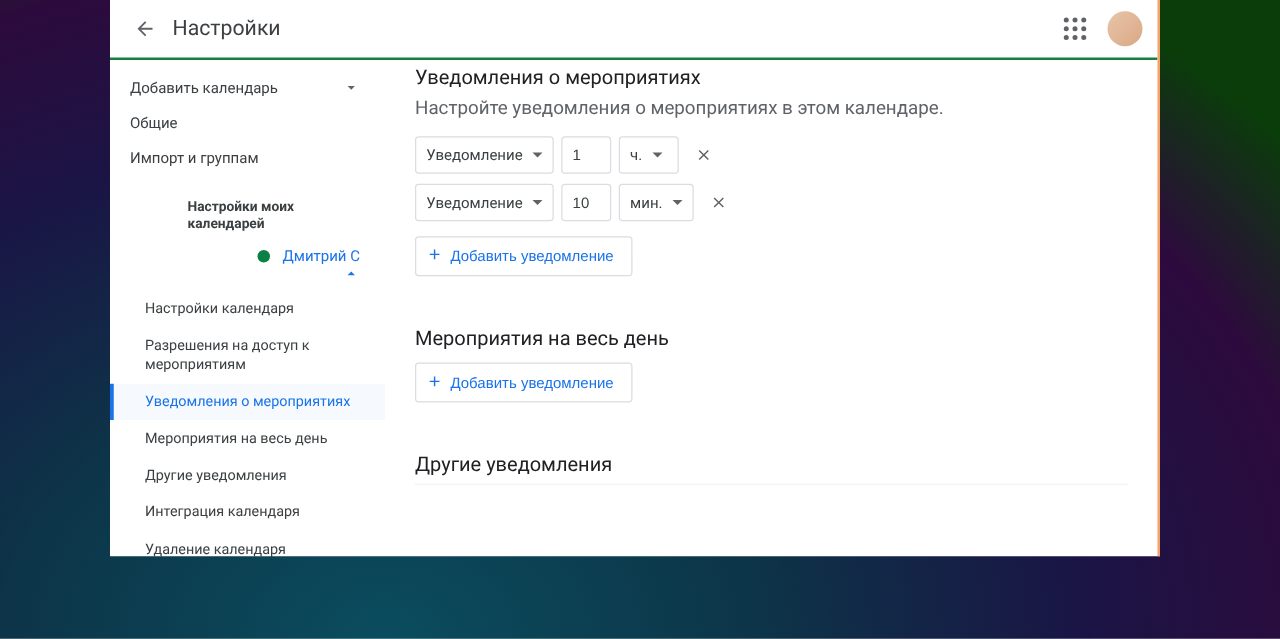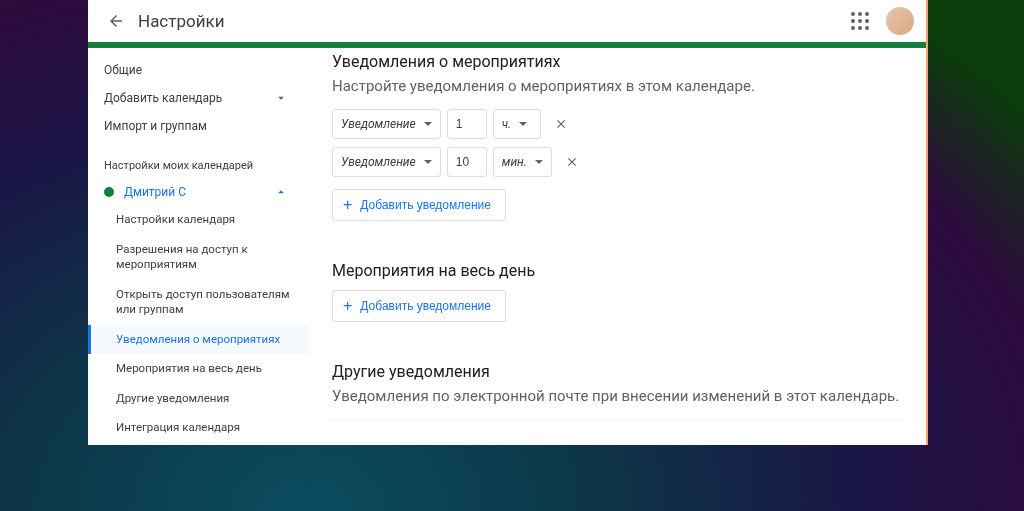--- a/index.html
+++ b/index.html
@@ -20,53 +20,53 @@
   background: #fff;
   border-right: 2px solid #f6a16a;
   overflow: hidden;
   display: flex;
   flex-direction: column;
 }
 .header {
   display: flex;
   align-items: center;
   height: 48px;
-  border-bottom: 6px solid #15803d;
+  border-bottom: 2px solid #15803d;
   padding: 2px 12px;
   flex-shrink: 0;
 }
 .back-btn { width: 32px; height: 32px; display:flex; align-items:center; justify-content:center; border-radius:50%; cursor:pointer; }
 .back-btn svg { width:18px; height:18px; fill:#5f6368; }
 .title { font-size: 17px; color:#3c4043; margin-left: 6px; }
 .header-right { margin-left:auto; display:flex; align-items:center; gap:10px; }
 .apps-btn { width:32px; height:32px; display:flex; align-items:center; justify-content:center; cursor:pointer; border-radius:50%; }
 .apps-grid { display:grid; grid-template-columns:repeat(3,4px); grid-template-rows:repeat(3,4px); gap:3px; }
 .apps-grid span { width:4px; height:4px; background:#5f6368; border-radius:50%; }
 .avatar { width:28px; height:28px; border-radius:50%; background:linear-gradient(135deg,#e8c5a8,#d9a885); }
 .body { display:flex; flex:1; overflow:hidden; }
 .sidebar { width: 220px; padding: 8px 0; overflow-y:auto; flex-shrink:0; font-size:12px; }
 .side-item { padding: 7px 16px; color:#3c4043; cursor:pointer; }
 .side-item.expandable { display:flex; align-items:center; justify-content:space-between; padding-right:20px;}
 .side-sep { height:12px; }
-.side-heading { padding: 7px 16px; font-size:11px; color:#3c4043; font-weight:400; }
-.cal-row { display:flex; align-items:flex-end; justify-content:space-between; padding:6px 20px 6px 16px; cursor:pointer; }
+.side-heading { padding: 7px 16px; font-size:11px; color:#3c4043; font-weight:700;margin-left:46px; }
+.cal-row { display:flex; align-items:flex-end; justify-content:space-between; padding:6px 20px 6px 16px; cursor:pointer;flex-direction:column; }
 .cal-row.active { color:#1a73e8; }
 .cal-left { display:flex; align-items:center; gap:10px; }
 .cal-dot { width:10px; height:10px; border-radius:50%; flex-shrink:0; }
 .chev { width:14px; height:14px; }
 .chev svg { width:100%; height:100%; fill:#5f6368; }
 .cal-row.active .chev svg { fill:#1a73e8; }
 .sub-items { padding-left:0; }
 .sub-item { padding:7px 16px 7px 28px; color:#3c4043; cursor:pointer; font-size:11.5px; line-height:1.35; }
 .sub-item.selected { color:#1a73e8; border-left:3px solid #1a73e8; padding-left:25px; background:rgba(26,115,232,0.04); }
 .content { flex:1; padding: 4px 24px 0 24px; overflow-y:auto; }
 .section-title { font-size:16px; color:#202124; margin-bottom:6px; }
 .section-desc { font-size:15px; color:#5f6368; margin-bottom:14px; }
 .notif-row { display:flex; align-items:center; gap:6px; margin-bottom:8px; }
-.ddl { height:30px; border:1px solid #dadce0; border-radius:3px; display:flex; align-items:center; padding:0 8px; cursor:pointer; font-size:12px; color:#3c4043; background:#fff; gap:8px;font-style:italic; }
+.ddl { height:30px; border:1px solid #dadce0; border-radius:3px; display:flex; align-items:center; padding:0 8px; cursor:pointer; font-size:12px; color:#3c4043; background:#fff; gap:8px; }
 .ddl .tri { width:0; height:0; border-left:4px solid transparent; border-right:4px solid transparent; border-top:4px solid #5f6368; }
 .num-input { width:40px; height:30px; border:1px solid #dadce0; border-radius:3px; padding:0 8px; font-size:12px; color:#3c4043; background:#fff; }
 .x-btn { width:28px; height:28px; display:flex; align-items:center; justify-content:center; cursor:pointer; color:#5f6368; border-radius:50%; }
 .x-btn svg { width:14px; height:14px; fill:#5f6368; }
 .add-btn { height:32px; border:1px solid #dadce0; border-radius:3px; background:#fff; display:inline-flex; align-items:center; padding:0 14px 0 10px; gap:8px; color:#1a73e8; font-size:12px; cursor:pointer; margin-top:4px; }
 .add-btn .plus { font-size:16px; line-height:1; }
 .section { margin-bottom:40px; }
 .other-row { display:flex; align-items:center; justify-content:space-between; padding:8px 0; border-top:1px solid #f1f3f4; }
 .other-row:first-child { border-top:none; }
 .ddl.type { min-width:86px; }
@@ -96,46 +96,45 @@
             <span></span>
             <span></span>
           </div>
       </div>
       <div class="avatar"></div>
     </div>
   </div>
 
   <div class="body">
     <div class="sidebar">
-      <div class="side-item">Общие</div>
       <div class="side-item expandable">
         <span>Добавить календарь</span>
         <span class="chev"><svg viewBox="0 0 24 24">
               <path d="M7 10l5 5 5-5z"></path>
             </svg></span>
       </div>
+      <div class="side-item">Общие</div>
       <div class="side-item">Импорт и группам</div>
 
       <div class="side-sep"></div>
       <div class="side-heading">Настройки моих календарей</div>
 
       <div class="cal-row active">
         <div class="cal-left">
           <span class="cal-dot" style="background:#0b8043"></span>
           <span>Дмитрий С</span>
         </div>
         <span class="chev"><svg viewBox="0 0 24 24">
               <path d="M7 14l5-5 5 5z"></path>
             </svg></span>
       </div>
 
       <div class="sub-items">
         <div class="sub-item">Настройки календаря</div>
         <div class="sub-item">Разрешения на доступ к мероприятиям</div>
-        <div class="sub-item">Открыть доступ пользователям или группам</div>
         <div class="sub-item selected">Уведомления о мероприятиях</div>
         <div class="sub-item">Мероприятия на весь день</div>
         <div class="sub-item">Другие уведомления</div>
         <div class="sub-item">Интеграция календаря</div>
         <div class="sub-item">Удаление календаря</div>
       </div>
 
     </div>
 
     <div class="content">
@@ -187,21 +186,20 @@
       <div class="section">
         <div class="section-title">Мероприятия на весь день</div>
         <button class="add-btn">
           <span class="plus">+</span>
           <span>Добавить уведомление</span>
         </button>
       </div>
 
       <div class="section" style="margin-bottom:0">
         <div class="section-title">Другие уведомления</div>
-        <div class="section-desc">Уведомления по электронной почте при внесении изменений в этот календарь.</div>
 
         <div class="other-row">
           
           
         </div>
 
       </div>
 
     </div>
   </div>

